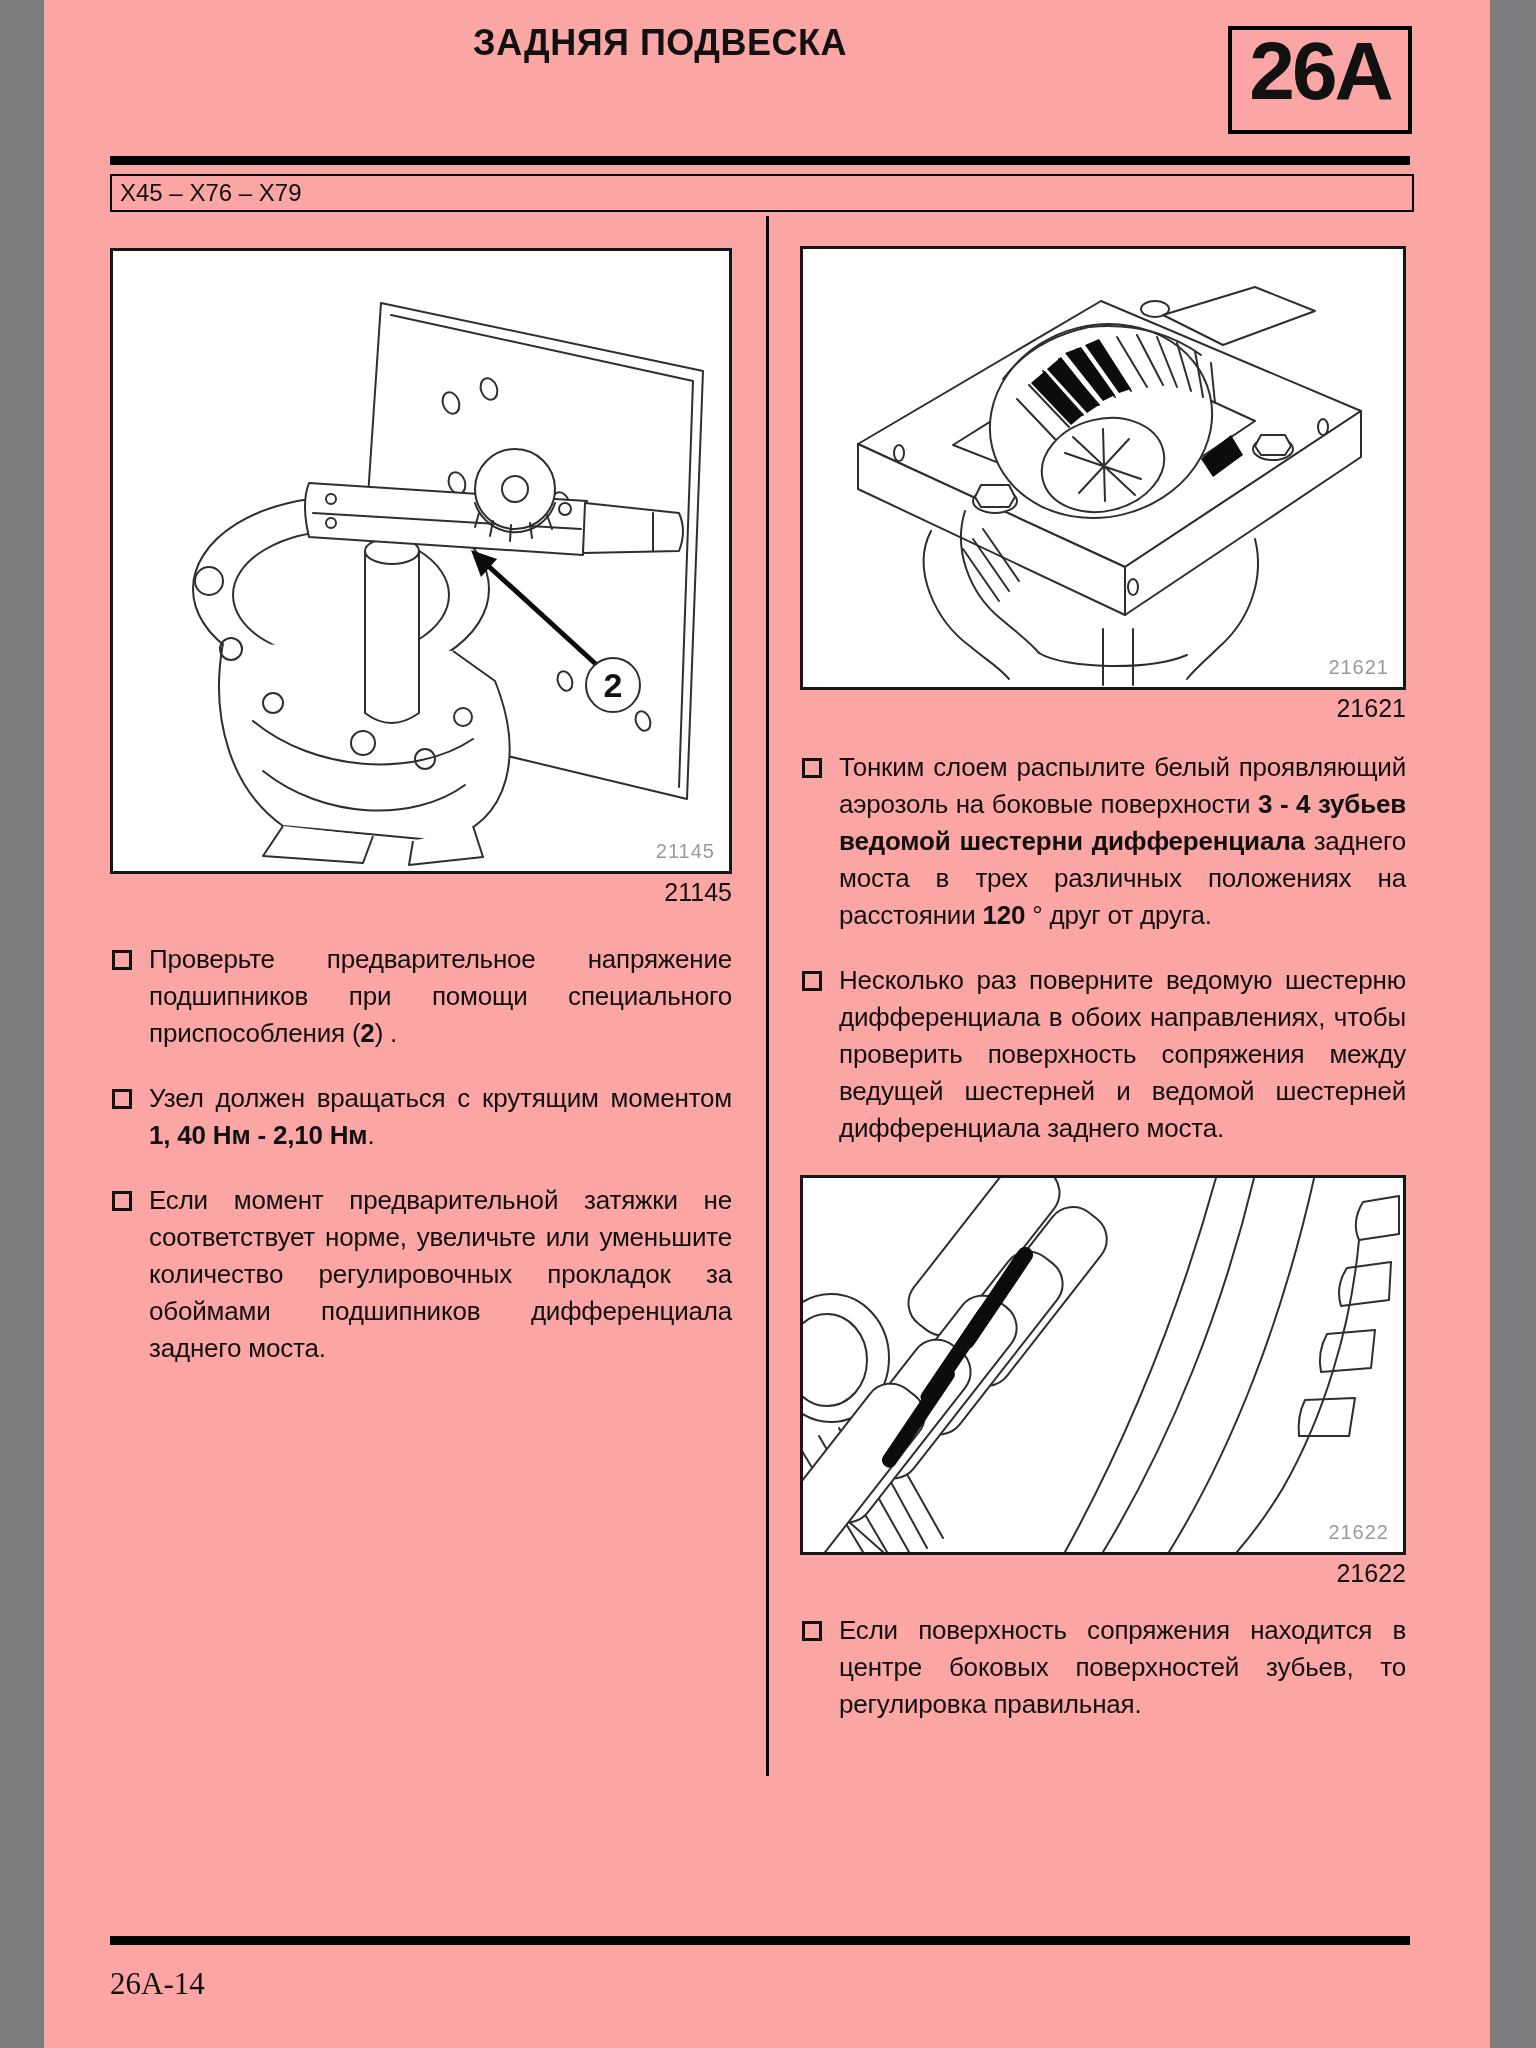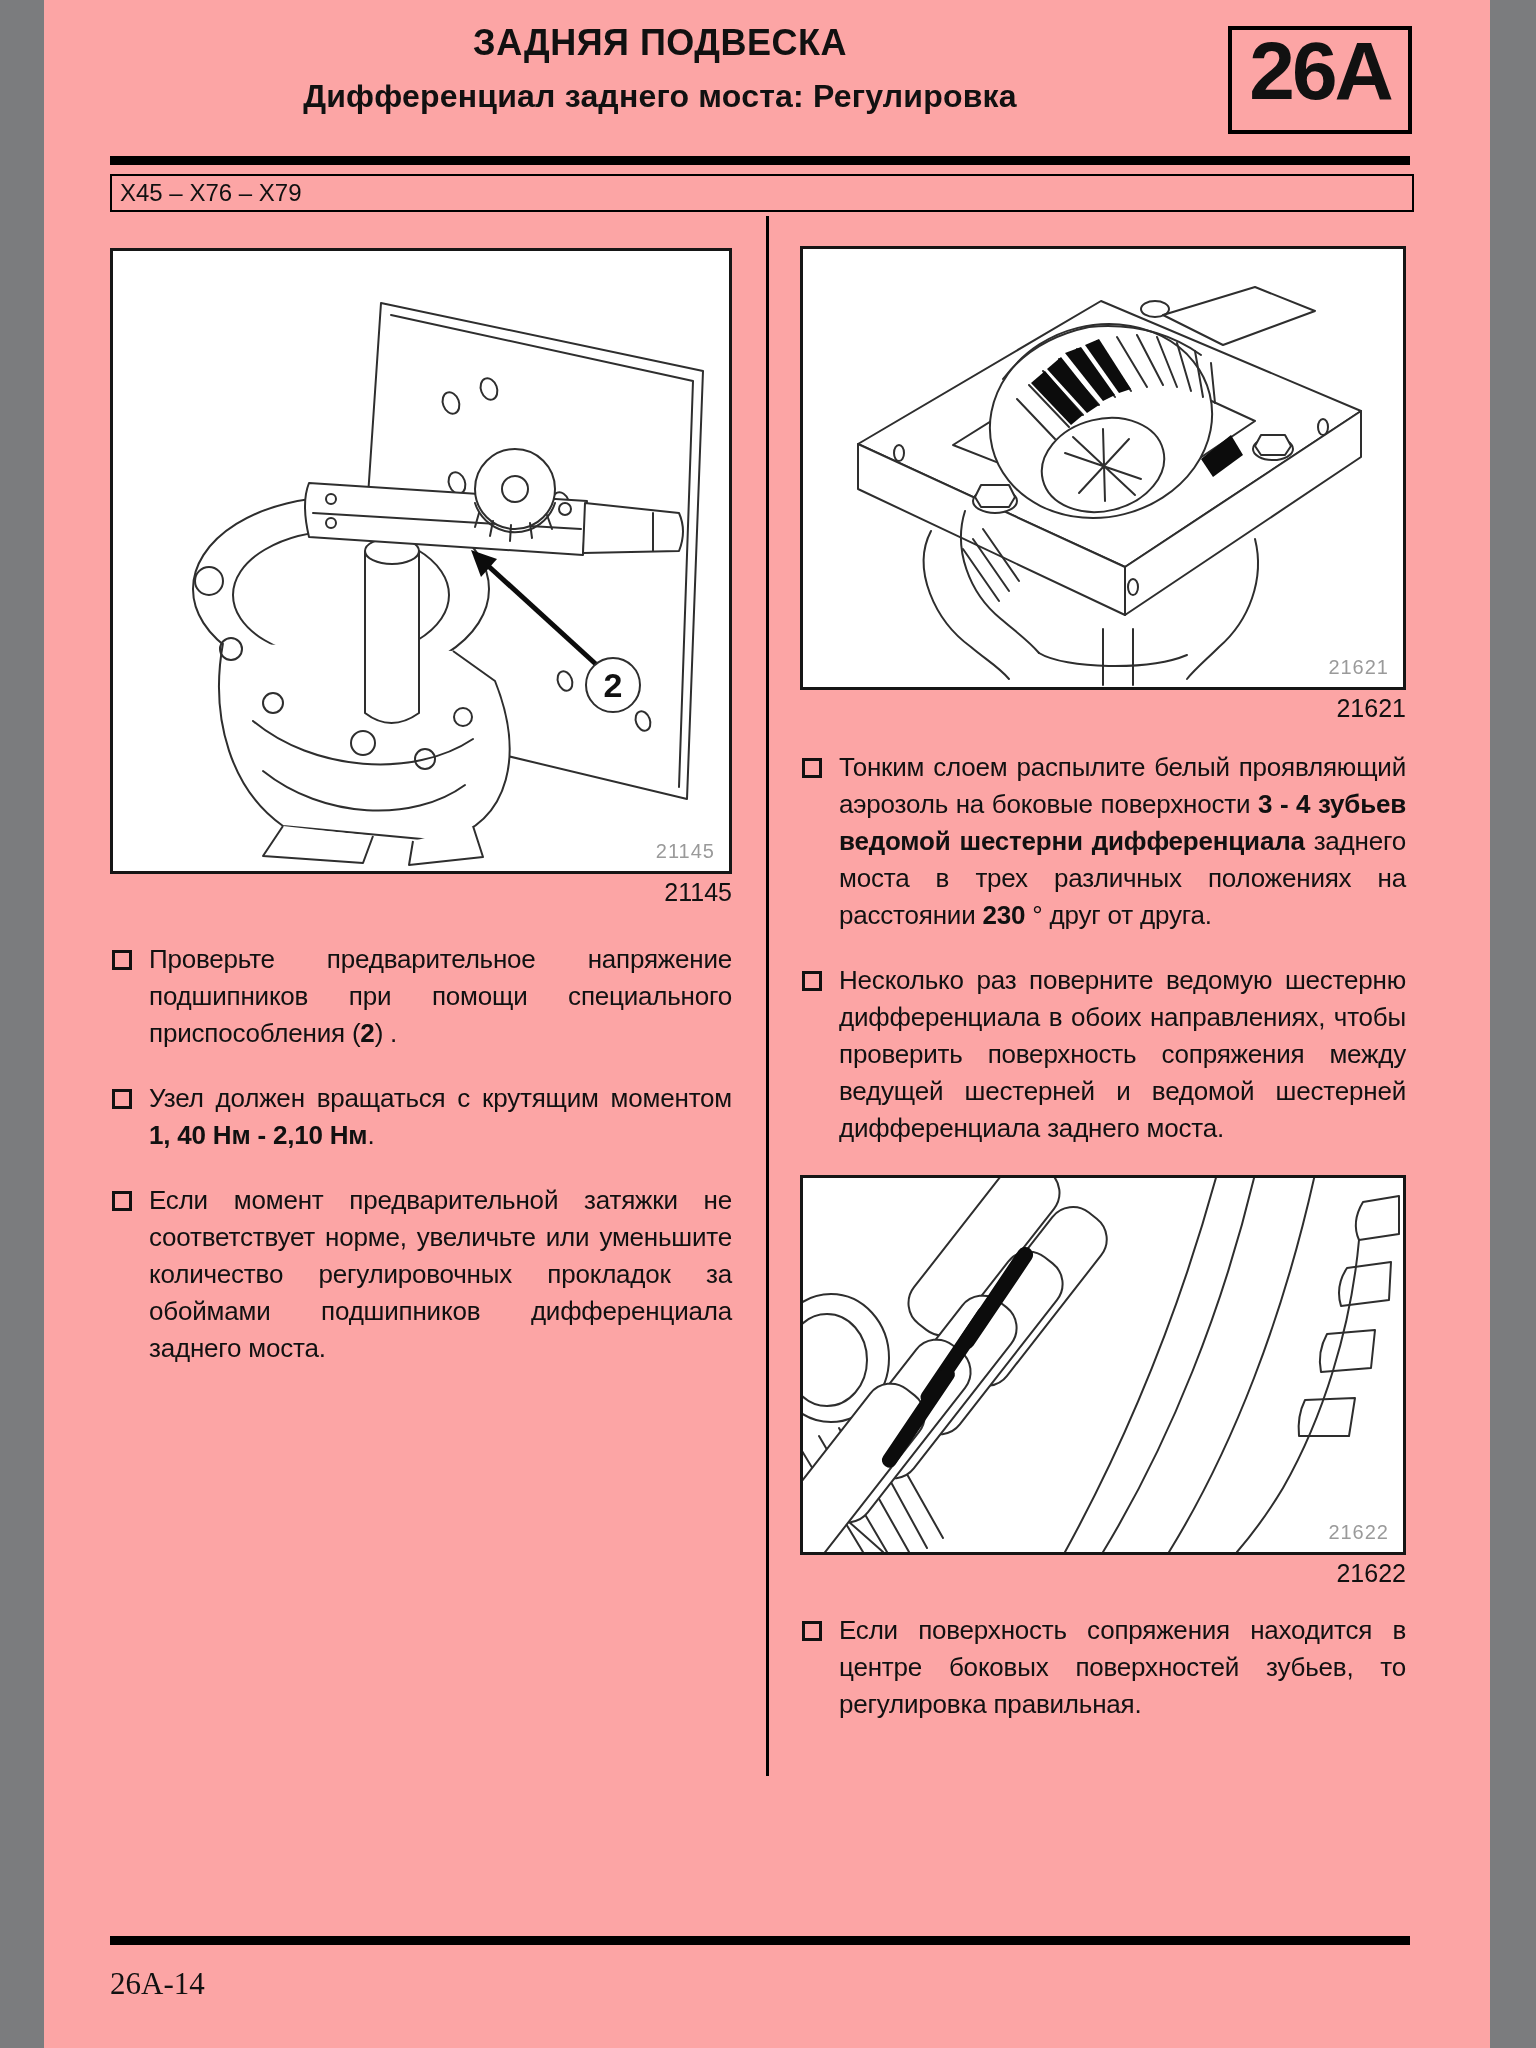--- a/index.html
+++ b/index.html
@@ -63,21 +63,20 @@
   .lnw{fill:#ffffff;stroke:#2e2e2e;stroke-width:2;stroke-linejoin:round;}
   .blk{fill:#0c0c0c;stroke:none;}
 </style>
 </head>
 <body>
 
 <div class="page">
 
   <div class="titles">
     <div class="title">ЗАДНЯЯ ПОДВЕСКА</div>
-    <div class="subtitle">Дифференциал заднего моста: Регулировка</div>
   </div>
   <div class="code-box">
     <span>26A</span>
   </div>
   <div class="rule-top"></div>
   <div class="models-bar">
     <span>X45 – X76 – X79</span>
   </div>
 
   <div class="divider"></div>
@@ -213,21 +212,21 @@
           <path class="ln" d="M236,404 C262,420 346,422 384,406"></path>
         </g>
       </svg>
       <span class="fig-label">21621</span>
     </div>
     <div class="fig-cap">21621</div>
 
     <div class="bullets" style="margin-top:26px;">
       <div class="bullet">
         <span class="sq"></span>
-        <p class="btxt"><span>Тонким слоем распылите белый проявляющий аэрозоль на боковые поверхности </span><b>3 - 4 зубьев ведомой шестерни дифференциала</b><span> заднего моста в трех различных положениях на расстоянии </span><b>230</b><span> ° друг от друга.</span></p>
+        <p class="btxt"><span>Тонким слоем распылите белый проявляющий аэрозоль на боковые поверхности </span><b>3 - 4 зубьев ведомой шестерни дифференциала</b><span> заднего моста в трех различных положениях на расстоянии </span><b>120</b><span> ° друг от друга.</span></p>
       </div>
       <div class="bullet">
         <span class="sq"></span>
         <p class="btxt"><span>Несколько раз поверните ведомую шестерню дифференциала в обоих направлениях, чтобы проверить поверхность сопряжения между ведущей шестерней и ведомой шестерней дифференциала заднего моста.</span></p>
       </div>
     </div>
 
     <div class="fig" style="margin-top:18px;height:374px;">
       <svg viewBox="0 0 600 374" width="600" height="374">
 

